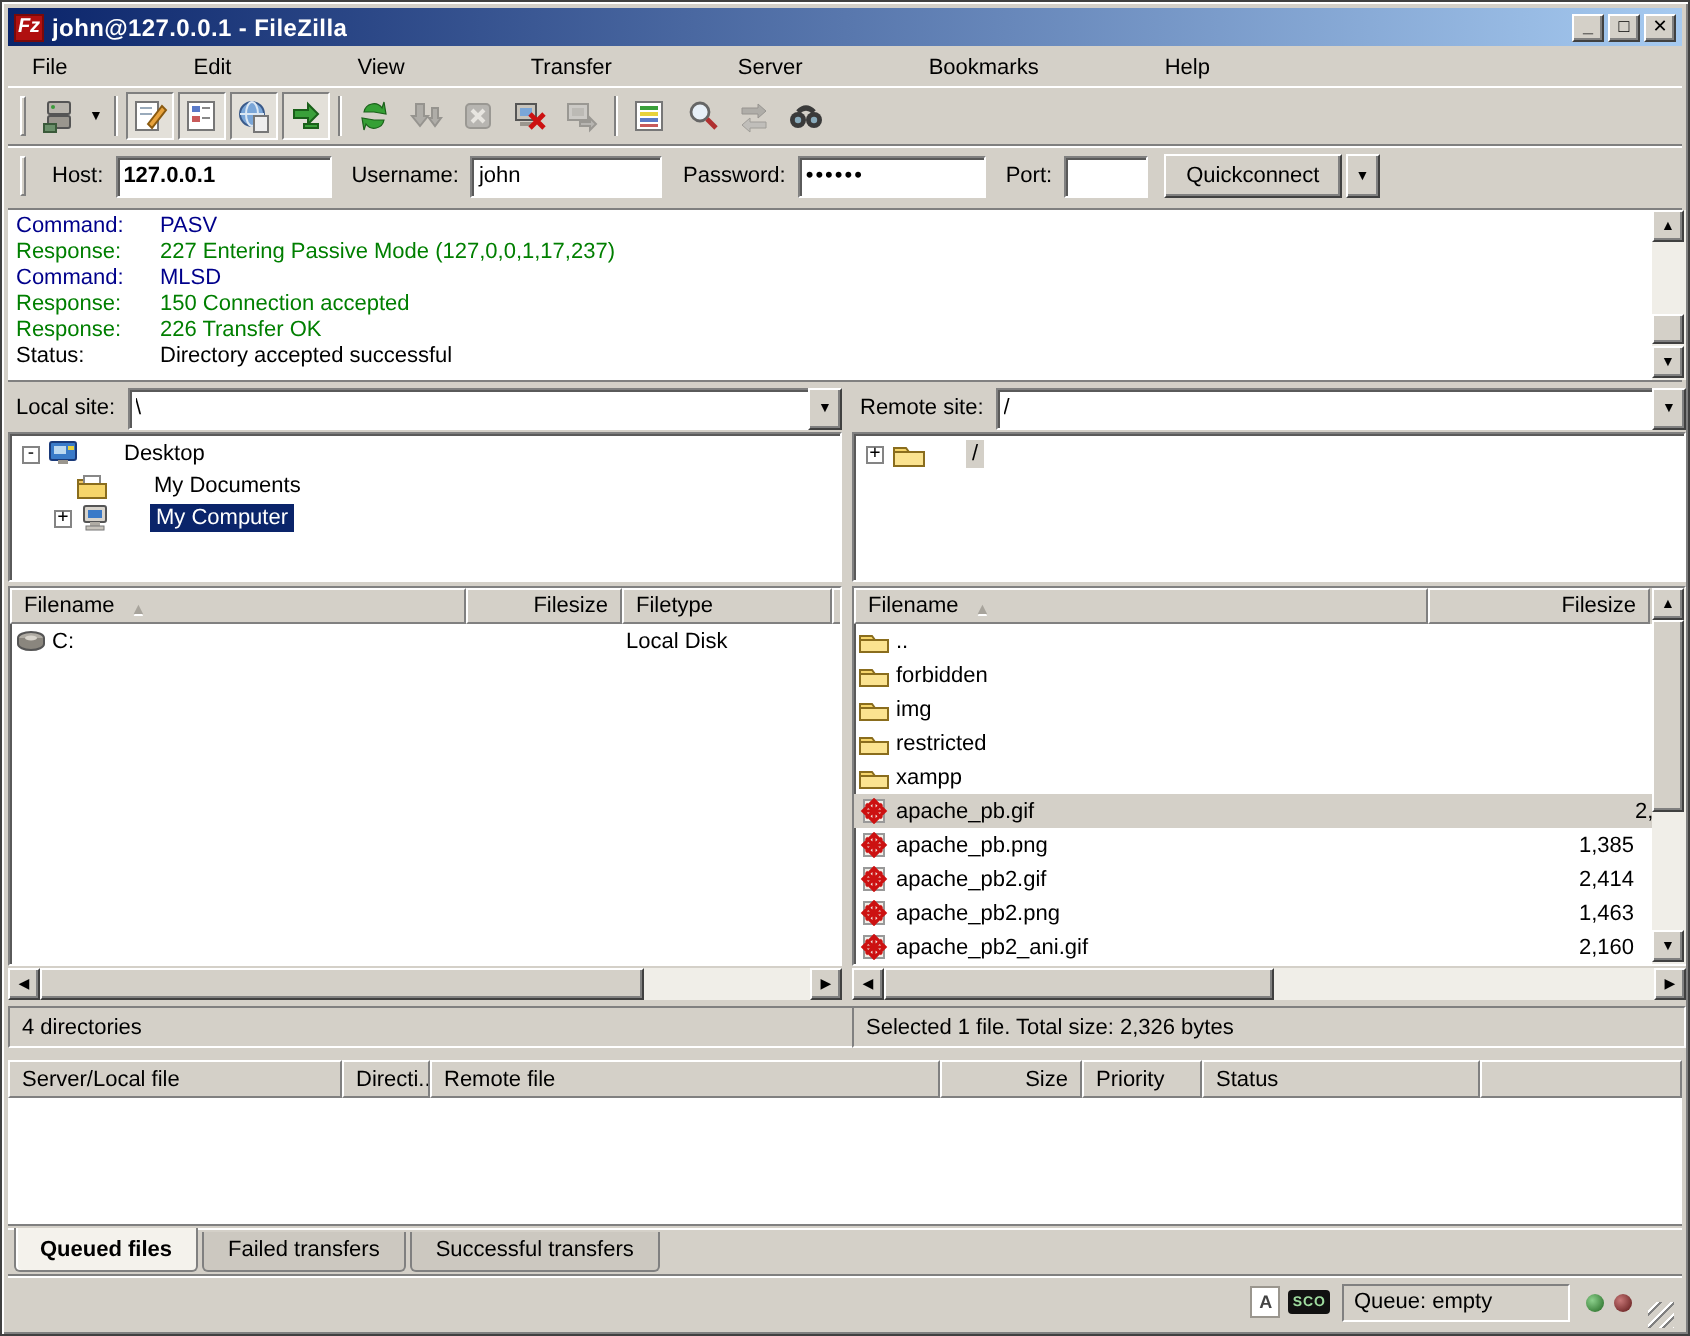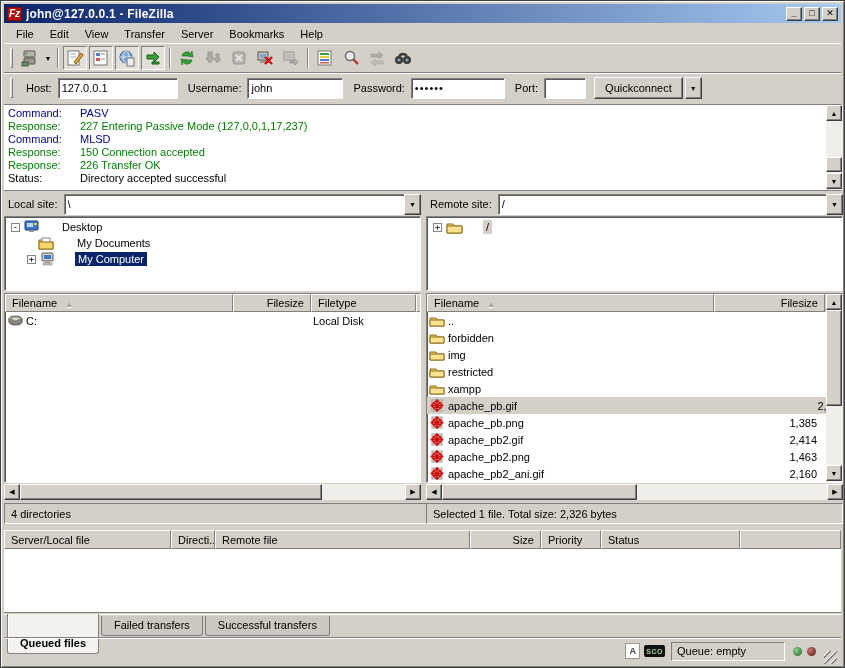--- a/index.html
+++ b/index.html
@@ -17,21 +17,21 @@
   
   .titlebar{position:absolute;left:3px;top:3px;right:3px;height:19px;
     background:linear-gradient(to right,#0a246a,#a6caf0);
     display:flex;align-items:center;padding:0 3px;color:#fff;}
   .app-icon{width:15px;height:14px;background:#b01010;color:#fff;font-weight:bold;font-size:10px;
     display:flex;align-items:center;justify-content:center;margin-right:4px;border:1px solid #7a0a0a;font-style:italic;}
   .title-text{font-weight:bold;font-size:12px;letter-spacing:.2px;flex:1;white-space:nowrap;overflow:hidden;}
   .win-btns{display:flex;gap:2px;}
   .win-btn{width:16px;height:14px;font-size:9px;line-height:11px;text-align:center;color:#000;cursor:default;font-weight:bold;}
   
-  .menubar{position:absolute;left:3px;top:23px;right:3px;height:19px;display:flex;align-items:center;padding-left:4px;}
+  .menubar{position:absolute;left:3px;top:23px;right:3px;height:19px;display:flex;align-items:center;padding-left:4px;gap:47px;}
   .menu-item{padding:2px 8px;cursor:default;}
   
   .toolbar{position:absolute;left:3px;top:42px;right:3px;height:29px;display:flex;align-items:center;
     border-top:1px solid #ffffff;padding-left:3px;}
   .gripper{width:3px;height:20px;margin:0 3px;border:1px solid;border-color:#ffffff #808080 #808080 #ffffff;}
   .tsep{width:2px;height:20px;margin:0 3px;border-left:1px solid #808080;border-right:1px solid #ffffff;}
   .tbtn{width:24px;height:24px;display:flex;align-items:center;justify-content:center;margin:0 1px;border:1px solid transparent;}
   .tbtn.pressed{border-color:#808080 #ffffff #ffffff #808080;background:#e3e0d9;}
   .tbtn.disabled svg{filter:grayscale(1);opacity:.45;}
   .tbtn svg{display:block;}
@@ -83,21 +83,21 @@
     border:1px solid;border-color:#808080 #ffffff #ffffff #808080;background:#d4d0c8;white-space:nowrap;}
   
   .qheader{position:absolute;left:3px;top:529px;right:3px;height:19px;display:flex;background:#d4d0c8;}
   .qc0{width:167px;} .qc1{width:44px;} .qc2{width:255px;} .qc3{width:71px;} .qc4{width:60px;} .qc5{width:139px;} .qc6{flex:1;}
   .qbody{position:absolute;left:3px;top:548px;right:3px;height:64px;background:#fff;border-bottom:1px solid #808080;}
   
   .tabs{position:absolute;left:3px;top:613px;right:3px;height:24px;display:flex;align-items:flex-start;
     box-shadow:inset 0 1px 0 #ffffff;padding-left:3px;}
   .tab{padding:3px 12px 4px 12px;margin-top:2px;background:#ccc8c0;border:1px solid #808080;border-top:none;
     border-radius:0 0 3px 3px;margin-right:2px;color:#000;}
-  .tab.active{background:#f4f2ec;font-weight:bold;margin-top:0;padding-top:23px;border-color:#808080;box-shadow:inset 1px 0 0 #ffffff;}
+  .tab.active{background:#f4f2ec;font-weight:bold;margin-top:0;padding-top:5px;border-color:#808080;box-shadow:inset 1px 0 0 #ffffff;}
   
   .statusbar{position:absolute;left:3px;right:3px;bottom:3px;height:27px;border-top:1px solid #808080;
     box-shadow:inset 0 1px 0 #ffffff;display:flex;align-items:center;justify-content:flex-end;padding:0 4px;}
   .ascii-ind{width:15px;height:16px;background:#fff;border:1px solid #9a968e;display:flex;align-items:center;justify-content:center;
     font-size:9px;font-weight:bold;color:#444;margin-right:4px;}
   .badge{height:12px;padding:1px 2px;background:#111;color:#9fdc9f;font-size:7px;font-weight:bold;
     display:flex;align-items:center;border-radius:2px;margin-right:6px;letter-spacing:.5px;}
   .queue-field{width:114px;height:19px;display:flex;align-items:center;padding:0 5px;background:#d4d0c8;
     border:1px solid;border-color:#808080 #ffffff #ffffff #808080;margin-right:8px;white-space:nowrap;}
   .led{width:9px;height:9px;border-radius:50%;margin-right:5px;}
@@ -237,21 +237,21 @@
           <path d="M5 7 Q9 3 13 7" fill="none" stroke="#3a3a3a" stroke-width="2.5"></path>
           <circle cx="5" cy="11" r="1.6" fill="#8ab"></circle>
           <circle cx="13" cy="11" r="1.6" fill="#8ab"></circle>
         </svg>
     </span>
   </div>
 
   <div class="quickbar">
     <span class="gripper"></span>
     <label>Host:</label>
-    <input class="qinput sunken" style="width: 120px;" value="127.0.0.1">
+    <input class="qinput sunken" style="width: 108px; font-weight: bold;" value="127.0.0.1">
     <label>Username:</label>
     <input class="qinput sunken" style="width: 96px;" value="john">
     <label>Password:</label>
     <input class="qinput sunken" style="width: 94px; letter-spacing: 1px;" value="••••••">
     <label>Port:</label>
     <input class="qinput sunken" style="width: 42px;" value="">
     <button class="btn raised" style="margin-left:8px">Quickconnect</button>
     <span class="qc-dd raised">▼</span>
   </div>
 

